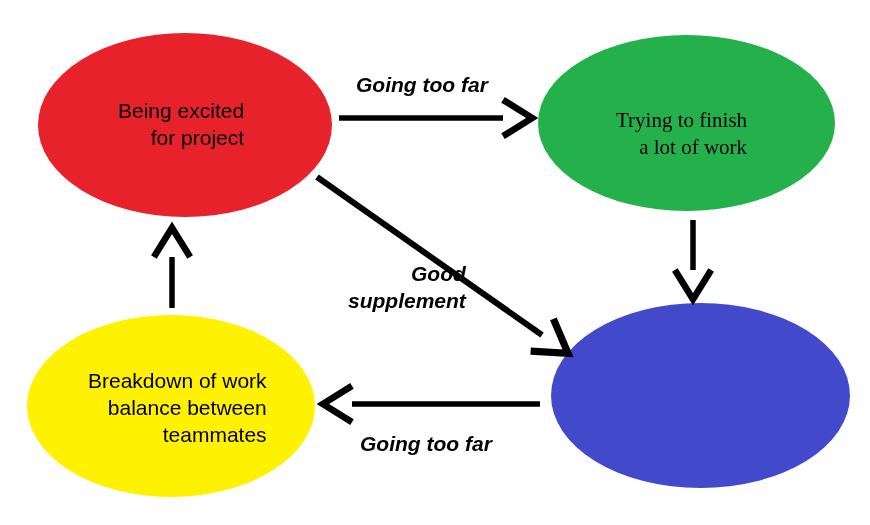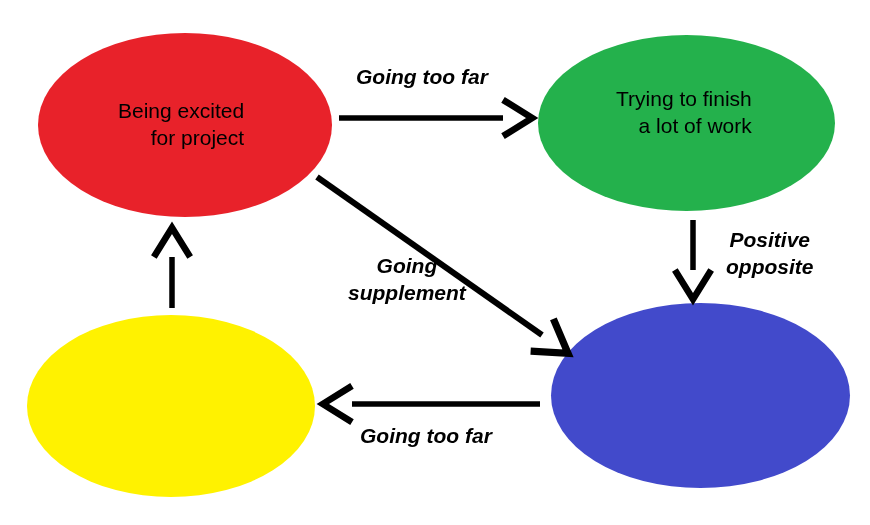--- a/index.html
+++ b/index.html
@@ -35,21 +35,22 @@
     text-align: right;
   }
   .edge-label {
     position: absolute;
     font-size: 21px;
     line-height: 27px;
     font-style: italic;
     font-weight: 600;
     color: #000000;
     white-space: pre-line;
-    text-align: center;
+    text-align: right;
+    margin-top: 8px;
   }
 </style>
 </head>
 <body>
 
 <div class="canvas" style="background-color: rgb(255, 255, 255);">
 
   <div class="node" style="left: 38px; top: 33px; width: 294px; height: 184px; background-color: rgb(232, 34, 42);"></div>
   <div class="node" style="left: 538px; top: 35px; width: 297px; height: 176px; background-color: rgb(36, 177, 76);"></div>
   <div class="node" style="left: 551px; top: 303px; width: 299px; height: 185px; background-color: rgb(66, 74, 203);"></div>
@@ -63,22 +64,23 @@
     </defs>
     <line x1="339" y1="118" x2="503" y2="118" stroke="#000000" stroke-width="5.5" marker-end="url(#arrowhead)" style="stroke: rgb(0, 0, 0);"></line>
     <line x1="693" y1="220" x2="693" y2="270" stroke="#000000" stroke-width="5.5" marker-end="url(#arrowhead)" style="stroke: rgb(0, 0, 0);"></line>
     <line x1="317" y1="177" x2="542" y2="335" stroke="#000000" stroke-width="6" marker-end="url(#arrowhead)" style="stroke: rgb(0, 0, 0);"></line>
     <line x1="540" y1="404" x2="352" y2="404" stroke="#000000" stroke-width="5.5" marker-end="url(#arrowhead)" style="stroke: rgb(0, 0, 0);"></line>
     <line x1="172" y1="308" x2="172" y2="257" stroke="#000000" stroke-width="5.5" marker-end="url(#arrowhead)" style="stroke: rgb(0, 0, 0);"></line>
   </svg>
 
   <div class="node-label" style="left:118px; top:97px;">Being excited
 for project</div>
-  <div class="node-label" style="left:616px; top:85px;">Trying to finish
+  <div class="node-label" style="left:616px; top:107px;font-family:Liberation Serif, serif;">Trying to finish
 a lot of work</div>
+  <div class="node-label" style="left:88px; top:367px;">Breakdown of work
+balance between
+teammates</div>
 
   <div class="edge-label" style="left:356px; top:63px;">Going too far</div>
-  <div class="edge-label" style="left:726px; top:226px;">Positive
-opposite</div>
-  <div class="edge-label" style="left:348px; top:252px;">Going
+  <div class="edge-label" style="left:348px; top:252px;">Good
 supplement</div>
   <div class="edge-label" style="left:360px; top:422px;">Going too far</div>
 </div>
 
 </body></html>

